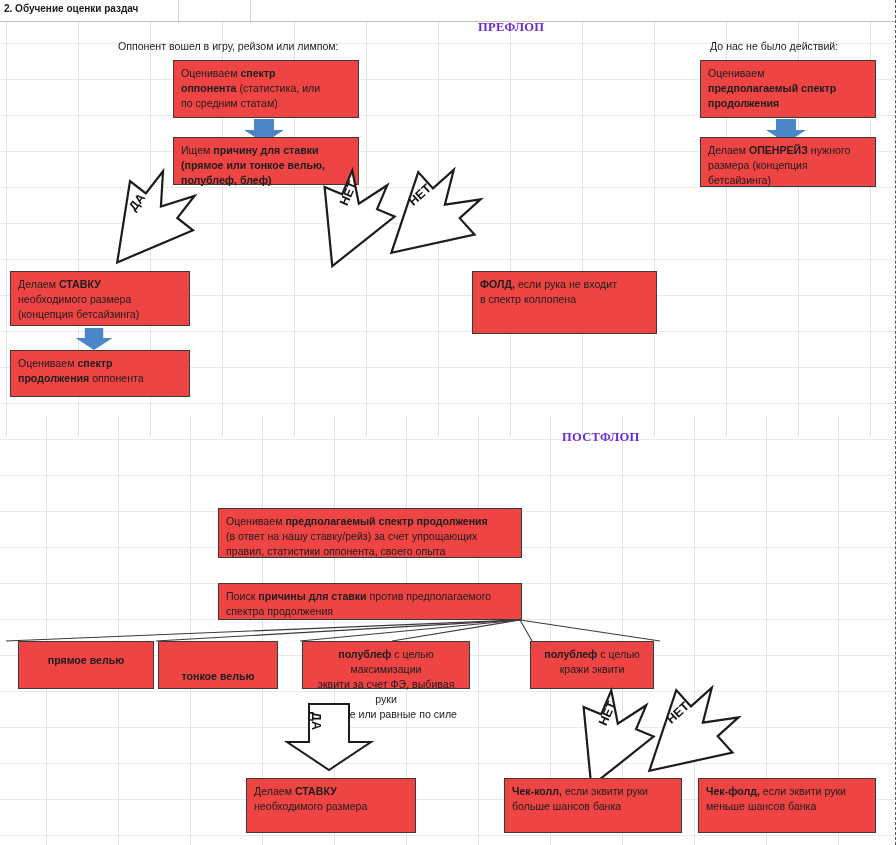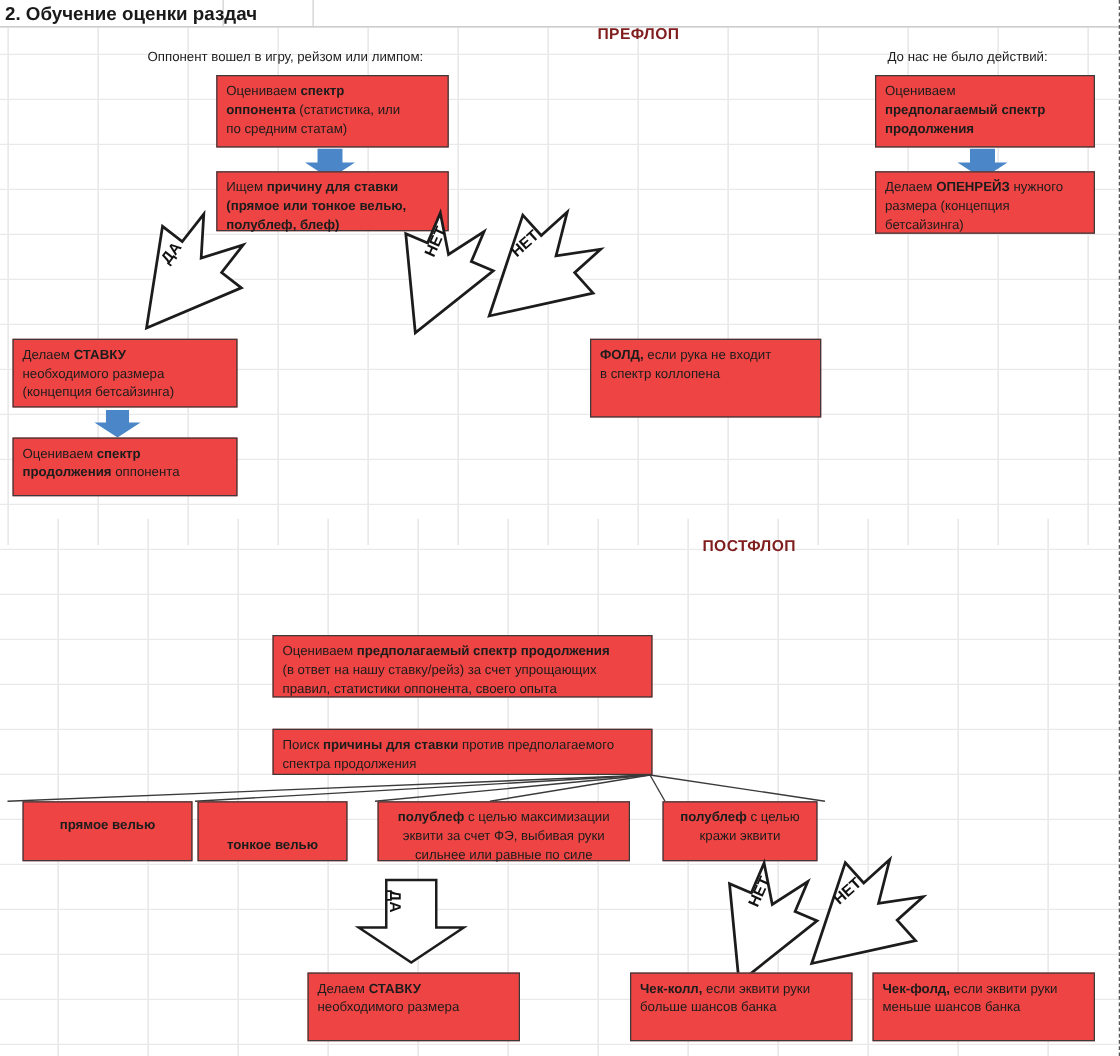--- a/index.html
+++ b/index.html
@@ -21,21 +21,21 @@
   }
   .vline{position:absolute;top:0;width:1px;height:845px;background:#e2e2e2;}
   .hline{position:absolute;left:0;height:1px;width:896px;background:#e9e9e9;}
   .titlebar{
     position:absolute;left:0;top:0;width:896px;height:21px;
     border-bottom:1px solid #bfbfbf;background:#ffffff;
   }
   .titlebar .tb-sep{position:absolute;top:0;width:1px;height:21px;background:#cfcfcf;}
   #page-title{
     position:absolute;left:4px;top:3px;
-    font-size:15px;font-weight:bold;color:#1a1a1a;
+    font-size:10px;font-weight:bold;color:#1a1a1a;
     white-space:nowrap;
   }
   .printedge{
     position:absolute;top:0;right:0;width:0;height:845px;
     border-left:1px dashed #555;
   }
   
   .box{
     position:absolute;
     box-sizing:border-box;
@@ -47,21 +47,21 @@
     padding:5px 7px;
   }
   .box b{font-weight:bold;}
   .box.center{text-align:center;}
   .caption{
     position:absolute;
     font-size:10.6px;color:#1c1c1c;white-space:nowrap;
   }
   .section-title{
     position:absolute;
-    font-size:12.5px;font-weight:bold;color:#7f1d1d;letter-spacing:.3px;
+    font-size:12.5px;font-weight:bold;color:#6d28d9;letter-spacing:.3px;font-family:Liberation Serif, serif;
   }
   
   .bluearrow{position:absolute;}
   
   .shape{position:absolute;}
   .shape svg{display:block;overflow:visible;}
   .shape .lbl{
     position:absolute;
     font-size:12.5px;font-weight:bold;color:#111;
     white-space:nowrap;
@@ -250,21 +250,21 @@
   </div>
 
   <div class="box center" style="left:18px;top:641px;width:136px;height:48px;padding-top:11px">
     <b>прямое велью</b>
   </div>
 
   <div class="box center" style="left:158px;top:641px;width:120px;height:48px;padding-top:27px">
     <b>тонкое велью</b>
   </div>
 
-  <div class="box center" style="left:302px;top:641px;width:202px;height:48px;padding-top:5px">
+  <div class="box center" style="left:302px;top:641px;width:168px;height:48px;padding-top:5px">
     <b>полублеф</b><span> с целью максимизации</span><br>
     <span>эквити за счет ФЭ, выбивая руки</span><br>
     <span>сильнее или равные по силе</span>
   </div>
 
   <div class="box center" style="left:530px;top:641px;width:124px;height:48px;padding-top:5px">
     <b>полублеф</b><span> с целью</span><br>
     <span>кражи эквити</span>
   </div>
 

